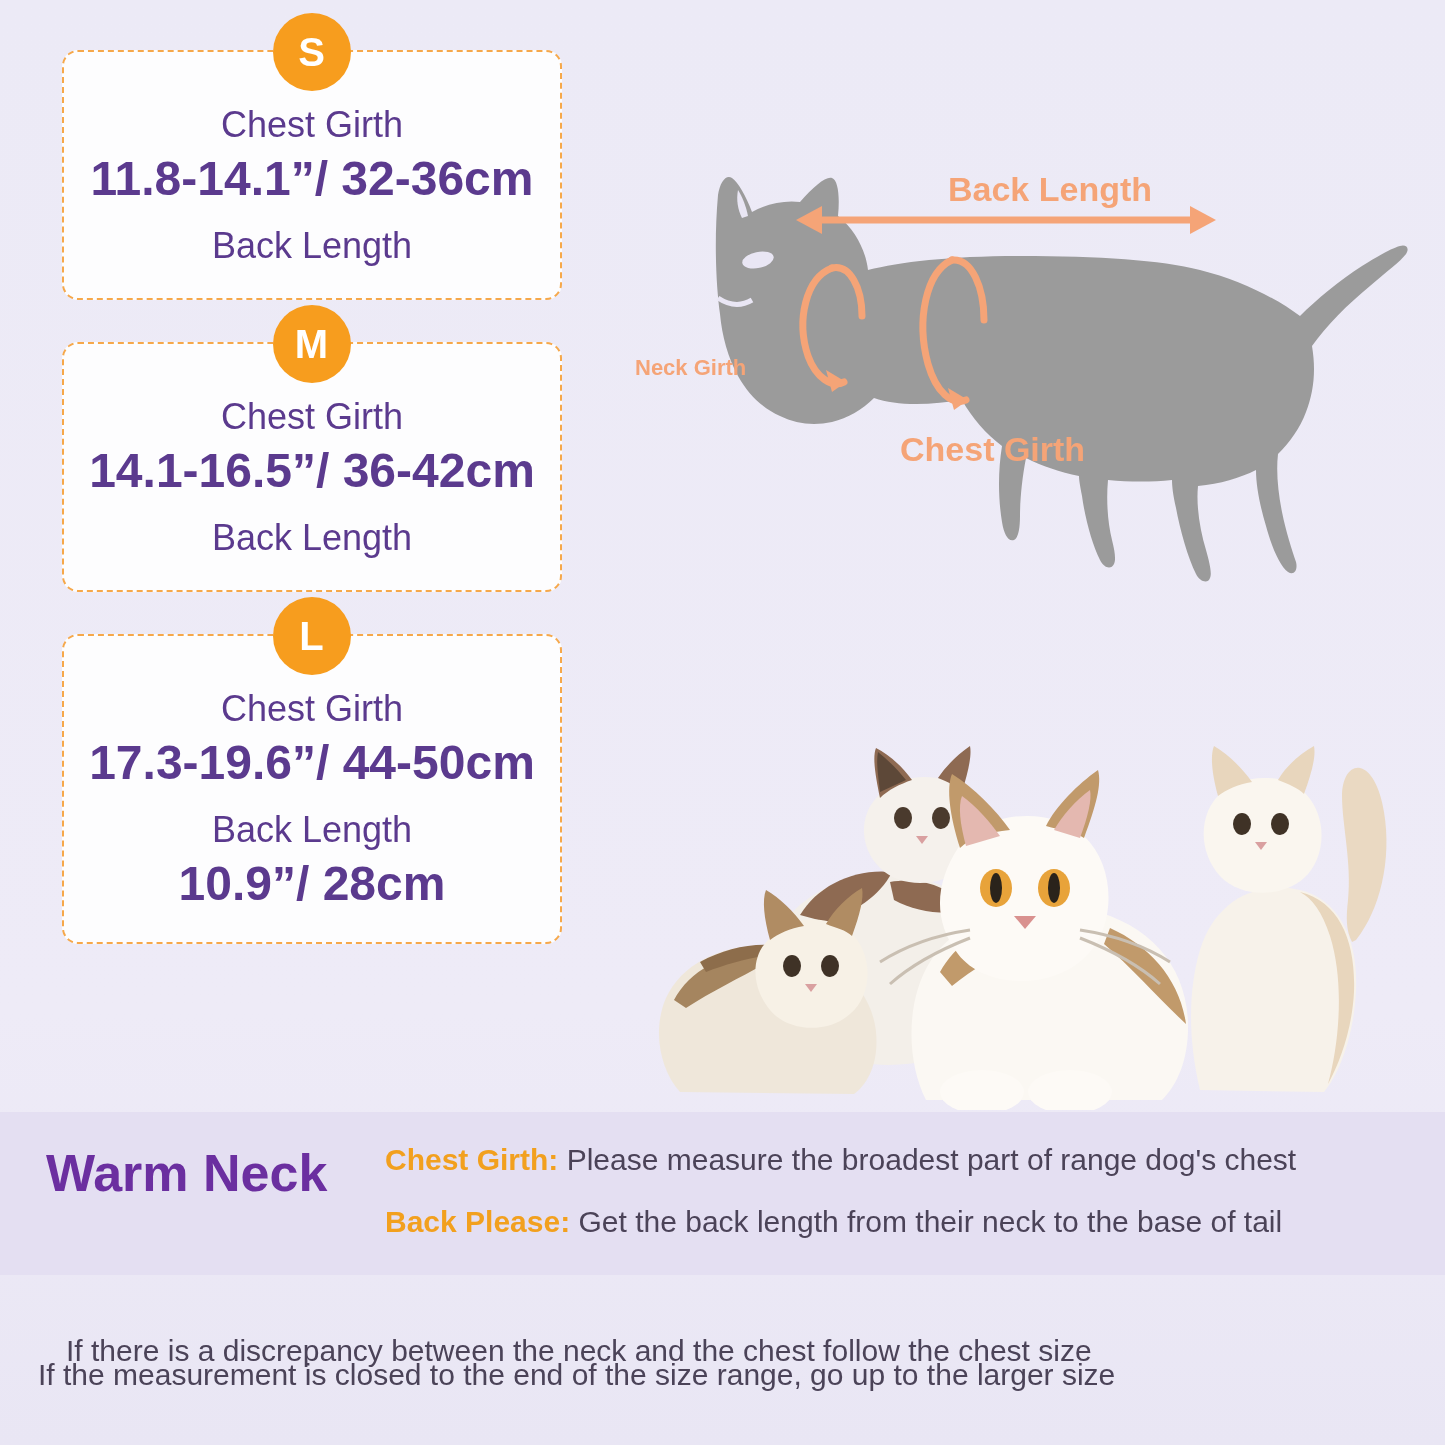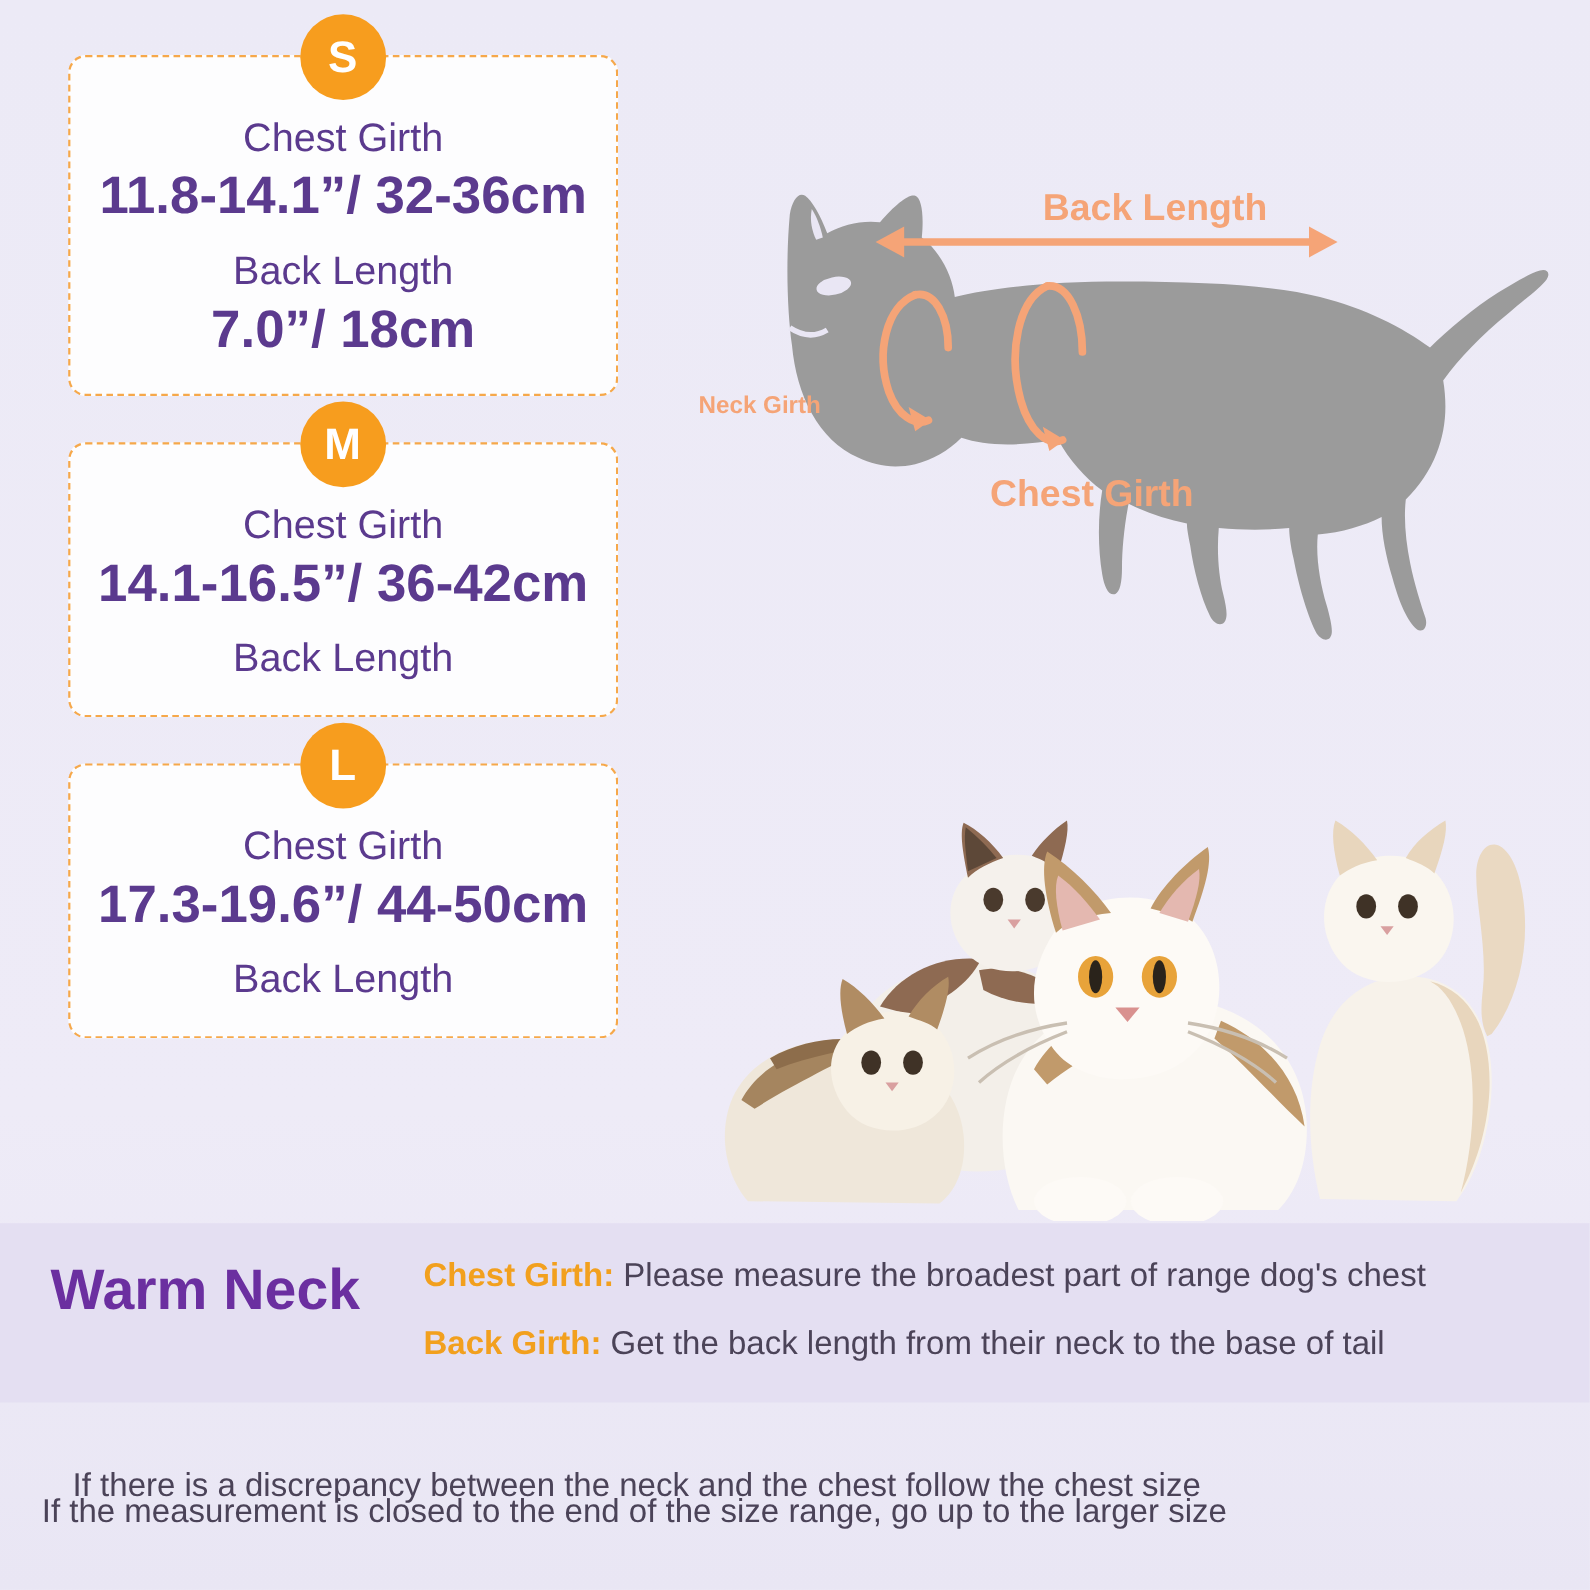--- a/index.html
+++ b/index.html
@@ -148,35 +148,35 @@
 
 <div class="page">
 
   <div class="size-column">
 
     <div class="size-card">
       <div class="size-badge">S</div>
       <div class="m-label">Chest Girth</div>
       <div class="m-value">11.8-14.1”/ 32-36cm</div>
       <div class="m-label">Back Length</div>
-      <div class="m-value last">7.0”/ 18cm</div>
     </div>
 
     <div class="size-card">
       <div class="size-badge">M</div>
       <div class="m-label">Chest Girth</div>
       <div class="m-value">14.1-16.5”/ 36-42cm</div>
       <div class="m-label">Back Length</div>
     </div>
 
     <div class="size-card">
       <div class="size-badge">L</div>
       <div class="m-label">Chest Girth</div>
       <div class="m-value">17.3-19.6”/ 44-50cm</div>
       <div class="m-label">Back Length</div>
+      <div class="m-value last">10.9”/ 28cm</div>
     </div>
 
   </div>
 
   <div class="diagram">
     <svg width="820" height="520" viewBox="0 0 820 520">
 
       <path fill="#9b9b9b" d="
         M118,75
         C120,62 126,54 132,58
@@ -327,19 +327,19 @@
 
   <div class="tips-band"></div>
 
   <div class="tips-title">Warm Neck</div>
 
   <div class="tip-row tip1">
     <span class="key">Chest Girth:</span><span> Please measure the broadest part of range dog's chest</span>
   </div>
 
   <div class="tip-row tip2">
-    <span class="key">Back Girth:</span><span> Get the back length from their neck to the base of tail</span>
+    <span class="key">Back Please:</span><span> Get the back length from their neck to the base of tail</span>
   </div>
 
   <div class="note note1">If there is a discrepancy between the neck and the chest follow the chest size</div>
   <div class="note note2">If the measurement is closed to the end of the size range, go up to the larger size</div>
 
 </div>
 
 </body></html>

